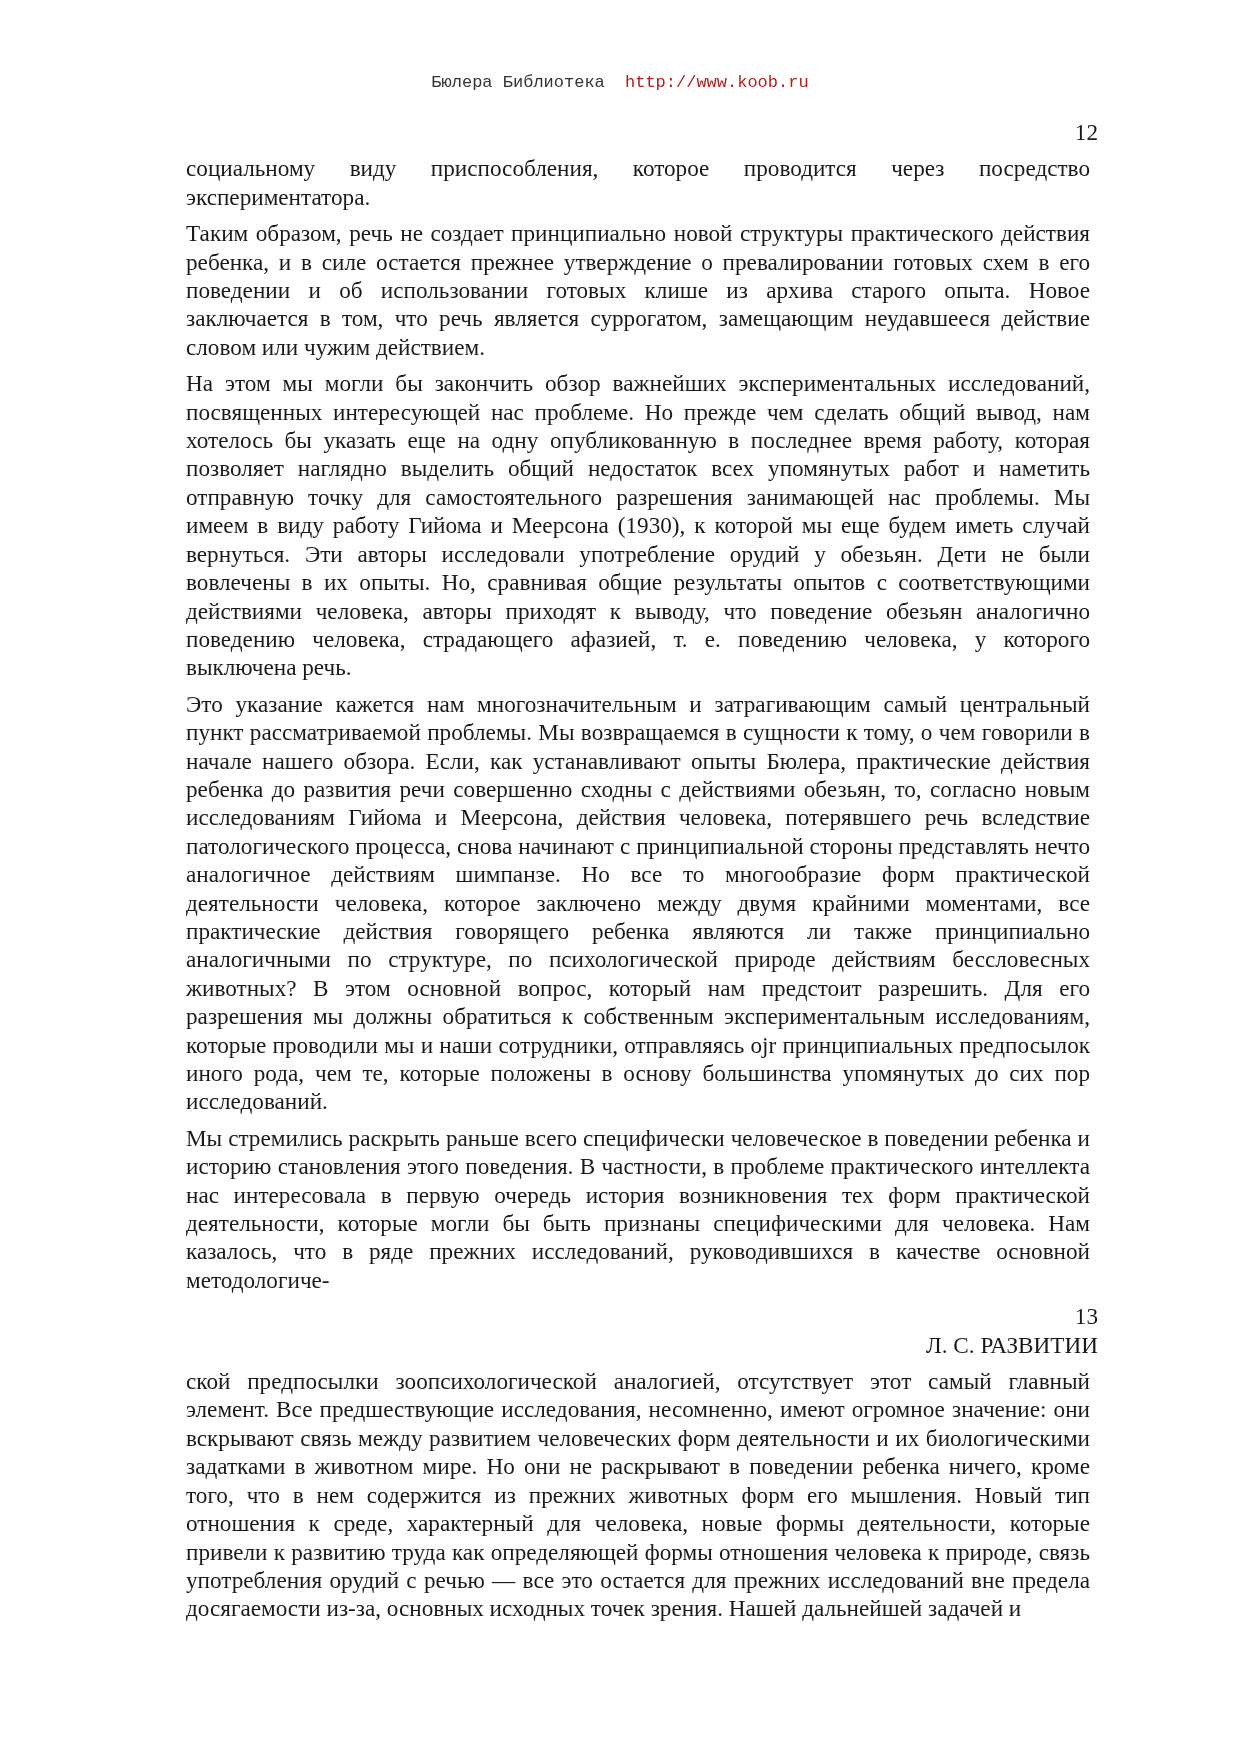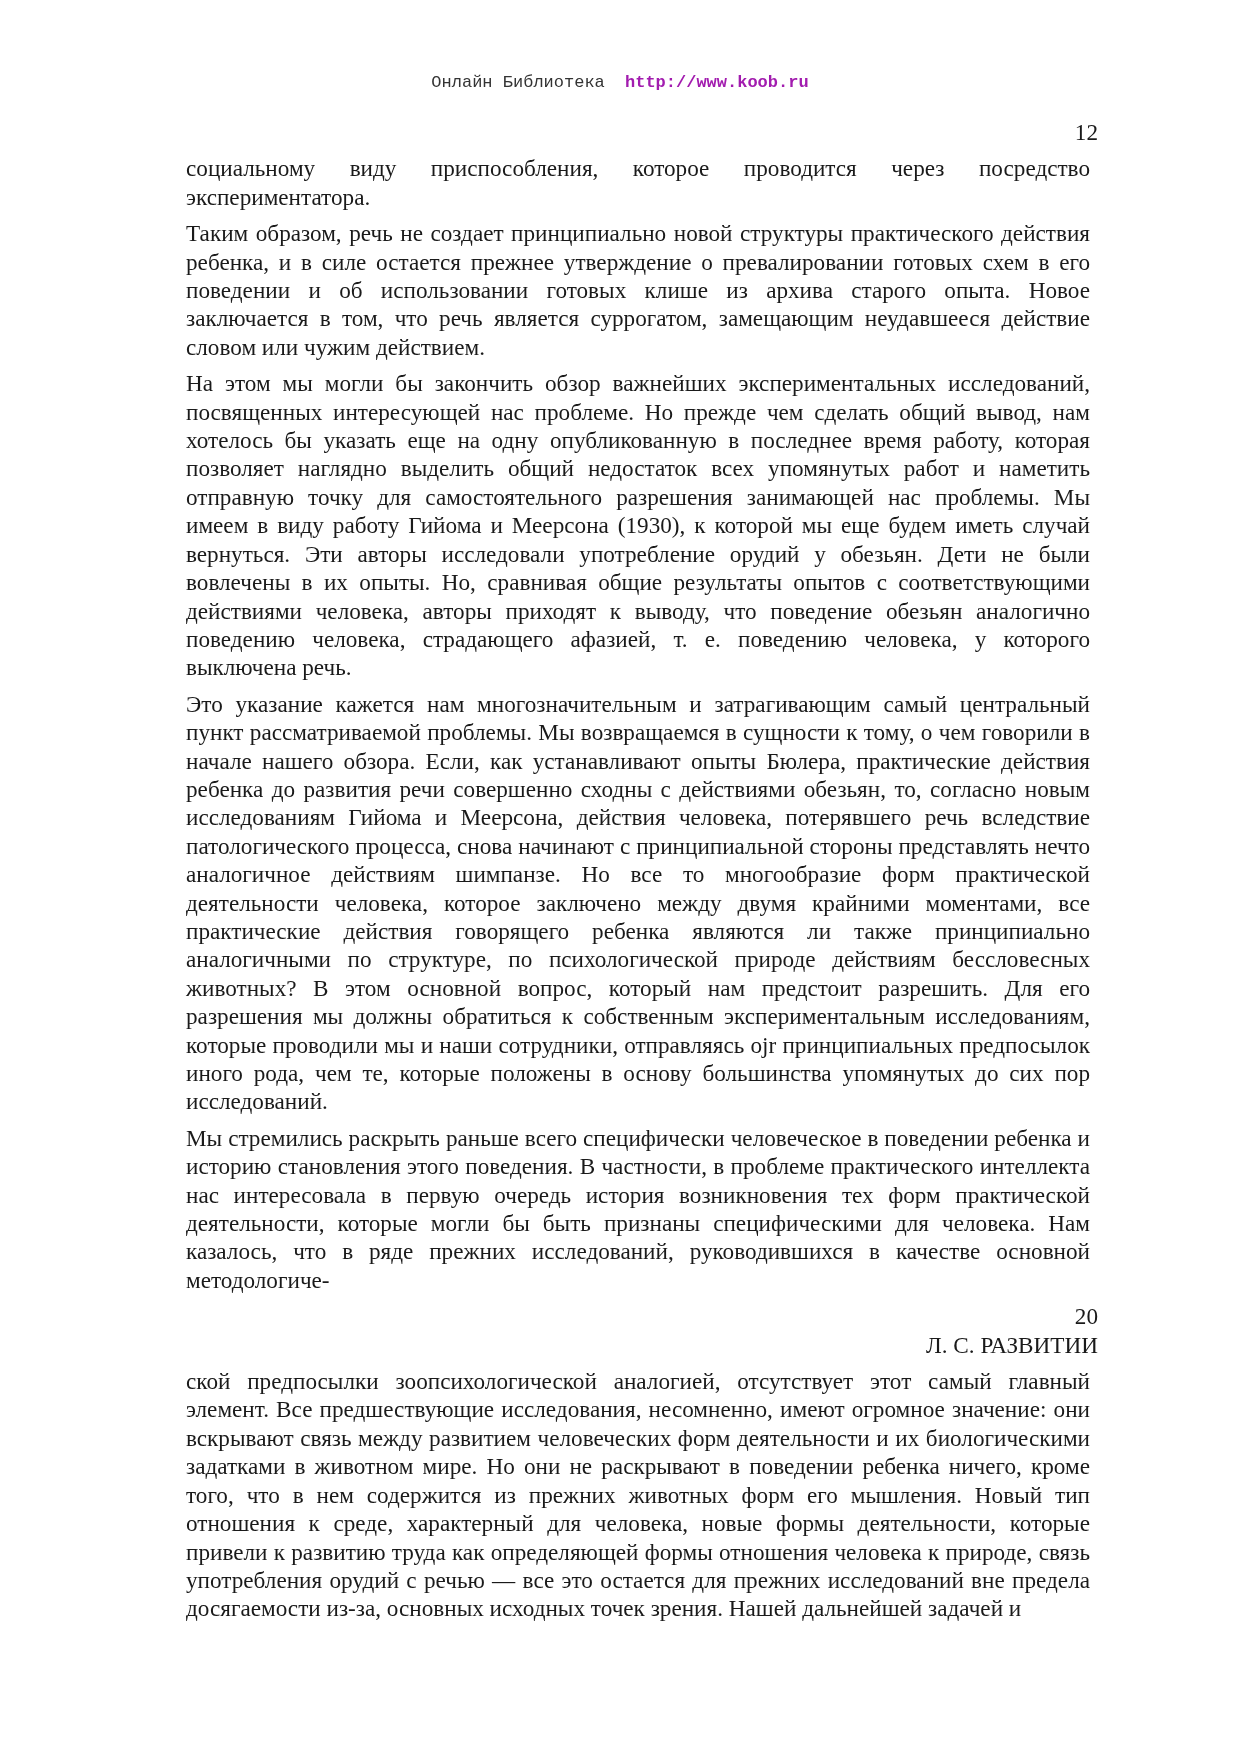--- a/index.html
+++ b/index.html
@@ -1,35 +1,35 @@
 <!DOCTYPE html>
 <html><head>
 <meta charset="utf-8">
 <style>
   html, body { margin: 0; padding: 0; background: #ffffff; }
   body { width: 1240px; height: 1754px; position: relative; overflow: hidden; color: #1a1a1a; }
   .header { position: absolute; top: 73px; left: 0; width: 1240px; text-align: center;
     font-family: "Liberation Mono", "DejaVu Sans Mono", monospace; font-size: 17px; color: #333; }
-  .header .url { font-weight: bold; color: #a21caf; margin-left: 10px; }
+  .header .url { font-weight: normal; color: #b91c1c; margin-left: 10px; }
   .page { position: absolute; left: 178px; width: 920px; top: 118px;
     font-family: "Liberation Serif", "DejaVu Serif", serif; font-size: 23.2px; line-height: 28.4px; }
   .pnum, .title { margin: 0; text-align: right; }
   p { margin: 8px; text-align: justify; }
 </style>
 </head>
 <body>
 
 <div class="header">
-  <span>Онлайн Библиотека</span>
+  <span>Бюлера Библиотека</span>
   <span class="url">http://www.koob.ru</span>
 </div>
 
 <div class="page">
   <div class="pnum">12</div>
   <p>социальному виду приспособления, которое проводится через посредство экспериментатора.</p>
   <p>Таким образом, речь не создает принципиально новой структуры практического действия ребенка, и в силе остается прежнее утверждение о превалировании готовых схем в его поведении и об использовании готовых клише из архива старого опыта. Новое заключается в том, что речь является суррогатом, замещающим неудавшееся действие словом или чужим действием.</p>
   <p>На этом мы могли бы закончить обзор важнейших экспериментальных исследований, посвященных интересующей нас проблеме. Но прежде чем сделать общий вывод, нам хотелось бы указать еще на одну опубликованную в последнее время работу, которая позволяет наглядно выделить общий недостаток всех упомянутых работ и наметить отправную точку для самостоятельного разрешения занимающей нас проблемы. Мы имеем в виду работу Гийома и Меерсона (1930), к которой мы еще будем иметь случай вернуться. Эти авторы исследовали употребление орудий у обезьян. Дети не были вовлечены в их опыты. Но, сравнивая общие результаты опытов с соответствующими действиями человека, авторы приходят к выводу, что поведение обезьян аналогично поведению человека, страдающего афазией, т. е. поведению человека, у которого выключена речь.</p>
   <p>Это указание кажется нам многозначительным и затрагивающим самый центральный пункт рассматриваемой проблемы. Мы возвращаемся в сущности к тому, о чем говорили в начале нашего обзора. Если, как устанавливают опыты Бюлера, практические действия ребенка до развития речи совершенно сходны с действиями обезьян, то, согласно новым исследованиям Гийома и Меерсона, действия человека, потерявшего речь вследствие патологического процесса, снова начинают с принципиальной стороны представлять нечто аналогичное действиям шимпанзе. Но все то многообразие форм практической деятельности человека, которое заключено между двумя крайними моментами, все практические действия говорящего ребенка являются ли также принципиально аналогичными по структуре, по психологической природе действиям бессловесных животных? В этом основной вопрос, который нам предстоит разрешить. Для его разрешения мы должны обратиться к собственным экспериментальным исследованиям, которые проводили мы и наши сотрудники, отправляясь ojr принципиальных предпосылок иного рода, чем те, которые положены в основу большинства упомянутых до сих пор исследований.</p>
   <p>Мы стремились раскрыть раньше всего специфически человеческое в поведении ребенка и историю становления этого поведения. В частности, в проблеме практического интеллекта нас интересовала в первую очередь история возникновения тех форм практической деятельности, которые могли бы быть признаны специфическими для человека. Нам казалось, что в ряде прежних исследований, руководившихся в качестве основной методологиче-</p>
-  <div class="pnum">20</div>
+  <div class="pnum">13</div>
   <div class="title">Л. С. РАЗВИТИИ</div>
   <p>ской предпосылки зоопсихологической аналогией, отсутствует этот самый главный элемент. Все предшествующие исследования, несомненно, имеют огромное значение: они вскрывают связь между развитием человеческих форм деятельности и их биологическими задатками в животном мире. Но они не раскрывают в поведении ребенка ничего, кроме того, что в нем содержится из прежних животных форм его мышления. Новый тип отношения к среде, характерный для человека, новые формы деятельности, которые привели к развитию труда как определяющей формы отношения человека к природе, связь употребления орудий с речью — все это остается для прежних исследований вне предела досягаемости из-за, основных исходных точек зрения. Нашей дальнейшей задачей и</p>
 </div>
 
 </body></html>

